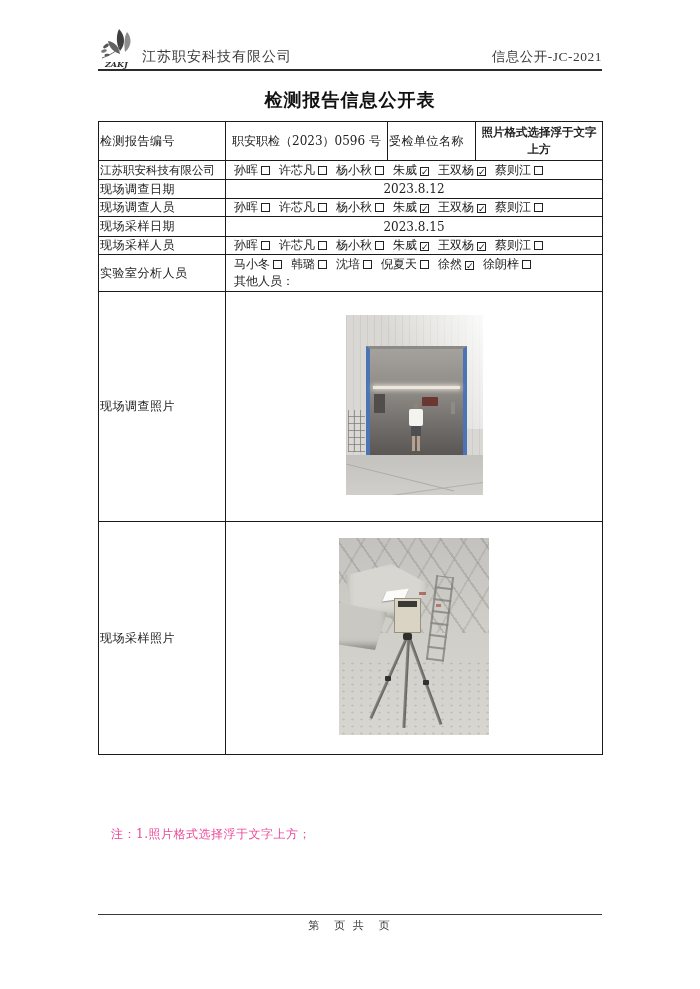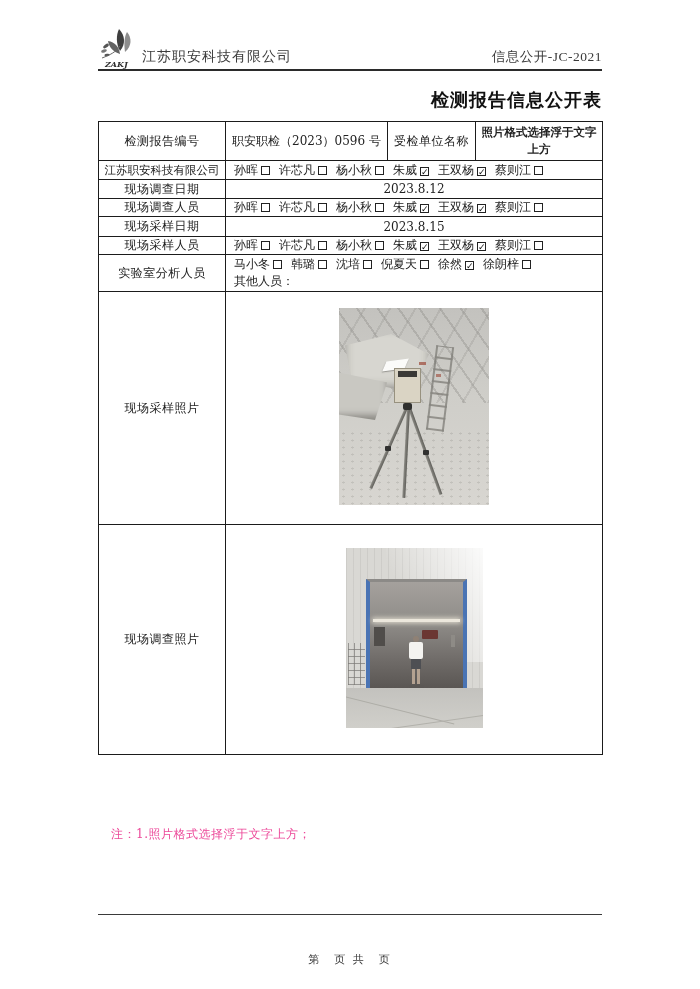--- a/index.html
+++ b/index.html
@@ -6,44 +6,44 @@
   body { background:#ffffff; font-family:"DejaVu Serif","Liberation Serif",serif; color:#1c1c1c; }
   .page { position:relative; width:700px; height:989px; background:#ffffff; overflow:hidden; }
 
   
   .header { position:absolute; top:27px; left:98px; width:504px; height:44px; border-bottom:2px solid #2b2b2b; }
   .logo { position:absolute; left:0; top:1px; width:42px; height:41px; }
   .company { position:absolute; left:44px; bottom:3px; font-size:14px; color:#3a3a3a; letter-spacing:1px; }
   .doccode { position:absolute; right:0; bottom:3px; font-size:13.5px; color:#3a3a3a; letter-spacing:0.5px;font-family:Liberation Serif, serif; }
 
   
-  .title { position:absolute; top:88px; left:98px; width:504px; text-align:right;
+  .title { position:absolute; top:88px; left:98px; width:504px; text-align:center;
            font-size:18px; font-weight:bold; letter-spacing:1px; color:#111; }
 
   
   table.form { position:absolute; top:121px; left:98px; width:504px; border-collapse:collapse; table-layout:fixed; }
   table.form td { border:1px solid #1b1b1b; font-size:12px; color:#222; vertical-align:middle; overflow:hidden; }
-  td.lbl { text-align:center; padding:0 1px; letter-spacing:0.5px; }
+  td.lbl { text-align:left; padding:0 1px; letter-spacing:0.5px; }
   td.lbl.tight { letter-spacing:0; font-size:11.5px; }
   td.val-center { text-align:center; }
   td.members-cell { text-align:left; padding-left:8px; }
   .unitname { font-weight:600; font-size:11.5px; line-height:1.45; text-align:center; }
   .address { font-family:"DejaVu Sans","Liberation Sans",sans-serif; font-weight:bold; font-size:13px; letter-spacing:0.5px; }
   .contact-big { font-weight:bold; font-size:16px; letter-spacing:3px; }
   .member { white-space:nowrap; margin-right:9px;margin-top:31px; }
   .cbox { display:inline-block; width:9px; height:9px; border:1px solid #222; margin-left:3px;
           vertical-align:-1px; font-size:9px; line-height:8px; text-align:center; font-weight:bold; color:#111;
           font-family:"DejaVu Sans","Liberation Sans",sans-serif; }
   .cbox.checked { border-width:1.5px; }
   .lab-lines div { line-height:17px; }
 
   
   .note { position:absolute; top:826px; left:111px; font-size:12px; color:#ec4899; letter-spacing:0.5px; }
   .footer-line { position:absolute; top:914px; left:98px; width:504px; border-top:1.5px solid #3a3a3a; }
-  .footer-text { position:absolute; top:952px; left:98px; width:504px; text-align:center; font-size:11px; color:#3a3a3a; letter-spacing:2px; }
+  .footer-text { position:absolute; top:918px; left:98px; width:504px; text-align:center; font-size:11px; color:#3a3a3a; letter-spacing:2px; }
 
   
   .photo1 { position:relative; width:137px; height:180px; margin:0 auto; background:#d9d8d4; overflow:hidden; display:inline-block; }
   .p1-stripes { position:absolute; inset:0; background:repeating-linear-gradient(90deg, rgba(120,118,115,0.12) 0 1px, transparent 1px 7px); }
   .p1-flare { position:absolute; top:-6px; left:40px; width:100px; height:120px;
               background:linear-gradient(245deg, rgba(255,255,255,0.95) 0%, rgba(255,255,255,0.35) 45%, rgba(255,255,255,0) 70%); }
   .p1-door { position:absolute; left:20px; top:31px; width:101px; height:109px;
              background:linear-gradient(180deg,#a5a19d 0%, #8e8b87 40%, #716d6a 72%, #5a5653 100%);
              border-left:4px solid #4a74b4; border-right:4px solid #4a74b4; border-top:3px solid #8c8a87; }
   .p1-band { position:absolute; left:3px; right:3px; top:37px; height:3px; background:#ece7dc; box-shadow:0 0 5px 1px rgba(243,238,224,0.85); }
@@ -164,20 +164,49 @@
 
     <tr style="height:37px">
       <td class="lbl">实验室分析人员</td>
       <td class="members-cell lab-lines" colspan="3">
         <div><span class="member"><span>马小冬</span><span class="cbox"></span></span><span class="member"><span>韩璐</span><span class="cbox"></span></span><span class="member"><span>沈培</span><span class="cbox"></span></span><span class="member"><span>倪夏天</span><span class="cbox"></span></span><span class="member"><span>徐然</span><span class="cbox checked">✓</span></span><span class="member"><span>徐朗梓</span><span class="cbox"></span></span></div>
         <div>其他人员：</div>
       </td>
     </tr>
 
 
+    <tr style="height:230px">
+      <td class="lbl">现场调查照片</td>
+      <td class="val-center" colspan="3">
+        <div class="photo1">
+          <div class="p1-stripes"></div>
+          <div class="p1-flare"></div>
+          <div class="p1-scaffold"></div>
+          <div class="p1-door">
+            <div class="p1-band"></div>
+            <div class="p1-machine"></div>
+            <div class="p1-truck"></div>
+            <div class="p1-farperson"></div>
+          </div>
+          <div class="p1-floor">
+            <div class="p1-seam1"></div>
+            <div class="p1-seam2"></div>
+          </div>
+          <div class="p1-person">
+            <div class="p1-shadow"></div>
+            <div class="p1-head"></div>
+            <div class="p1-shirt"></div>
+            <div class="p1-shorts"></div>
+            <div class="p1-leg1"></div>
+            <div class="p1-leg2"></div>
+          </div>
+        </div>
+      </td>
+    </tr>
+
     <tr style="height:233px">
       <td class="lbl">现场采样照片</td>
       <td class="val-center" colspan="3">
         <div class="photo2">
           <div class="p2-truss"></div>
           <div class="p2-hopper"></div>
           <div class="p2-hopper2"></div>
           <div class="p2-pipe"></div>
           <div class="p2-ladder"></div>
           <div class="p2-red1"></div>
@@ -189,49 +218,20 @@
           <div class="p2-knob1"></div>
           <div class="p2-knob2"></div>
           <div class="p2-paper"></div>
           <div class="p2-inst">
             <div class="p2-slot"></div>
           </div>
           <div class="p2-joint"></div>
         </div>
       </td>
     </tr>
-
-    <tr style="height:230px">
-      <td class="lbl">现场调查照片</td>
-      <td class="val-center" colspan="3">
-        <div class="photo1">
-          <div class="p1-stripes"></div>
-          <div class="p1-flare"></div>
-          <div class="p1-scaffold"></div>
-          <div class="p1-door">
-            <div class="p1-band"></div>
-            <div class="p1-machine"></div>
-            <div class="p1-truck"></div>
-            <div class="p1-farperson"></div>
-          </div>
-          <div class="p1-floor">
-            <div class="p1-seam1"></div>
-            <div class="p1-seam2"></div>
-          </div>
-          <div class="p1-person">
-            <div class="p1-shadow"></div>
-            <div class="p1-head"></div>
-            <div class="p1-shirt"></div>
-            <div class="p1-shorts"></div>
-            <div class="p1-leg1"></div>
-            <div class="p1-leg2"></div>
-          </div>
-        </div>
-      </td>
-    </tr>
   </tbody>
     </table>
 
   <div class="note">注：1.照片格式选择浮于文字上方；</div>
 
   <div class="footer-line"></div>
   <div class="footer-text">第　页 共　页</div>
 
 </div>
 

